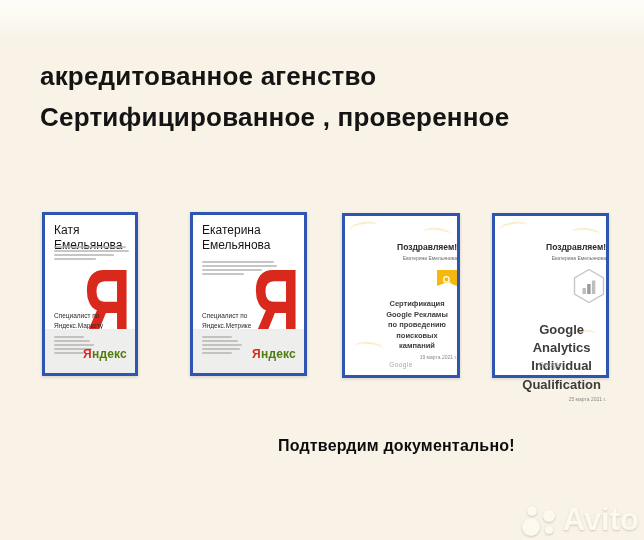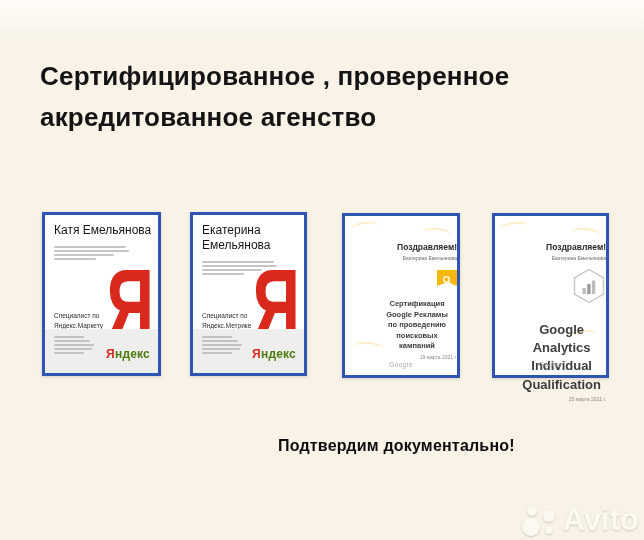--- a/index.html
+++ b/index.html
@@ -7,21 +7,21 @@
   .canvas{position:relative;width:644px;height:540px;overflow:hidden;
     background:linear-gradient(180deg,#fefcf8 0px,#fdfaf3 16px,#f8f2e7 42px,#f8f2e7 100%);}
 
   
   .headline{position:absolute;left:40px;top:56px;font-size:26px;font-weight:700;color:#141414;line-height:41px;letter-spacing:.2px;}
   .headline span{display:block;}
   .footer-claim{position:absolute;left:278px;top:437px;font-size:16px;font-weight:700;color:#0d0d0d;letter-spacing:.2px;}
 
   
   .cert{position:absolute;background:#fff;border:3px solid #2f55b3;box-sizing:border-box;box-shadow:0 1px 3px rgba(120,110,90,.25);}
-  #c1{left:42px;top:212px;width:119px;height:164px;}
+  #c1{left:42px;top:212px;width:96px;height:164px;}
   #c2{left:190px;top:212px;width:117px;height:164px;}
   #c3{left:342px;top:213px;width:118px;height:165px;}
   #c4{left:492px;top:213px;width:117px;height:165px;}
 
   
   .y-name{position:absolute;left:9px;top:8px;font-size:12px;color:#161616;line-height:15px;}
   .y-name span{display:block;}
   .fine{position:absolute;display:flex;flex-direction:column;gap:2.5px;}
   .fine i{display:block;height:1.6px;background:#b3b3b3;opacity:.75;border-radius:1px;}
   #c1 .fine.under-name{left:9px;top:31px;}
@@ -65,22 +65,22 @@
   .wm-logo .d2{left:5px;top:1px;width:10px;height:10px;}
   .wm-logo .d3{left:21px;top:5px;width:12px;height:12px;}
   .wm-logo .d4{left:23px;top:21px;width:8px;height:8px;}
 </style>
 </head>
 <body>
 
 <div class="canvas">
 
   <div class="headline">
+    <span>акредитованное агенство</span>
     <span>Сертифицированное , проверенное</span>
-    <span>акредитованное агенство</span>
   </div>
 
   <div class="cert" id="c1">
     <div class="y-name">
       <span>Катя Емельянова</span>
     </div>
     <div class="fine under-name">
       <i style="width:72px"></i>
       <i style="width:75px"></i>
       <i style="width:60px"></i>

